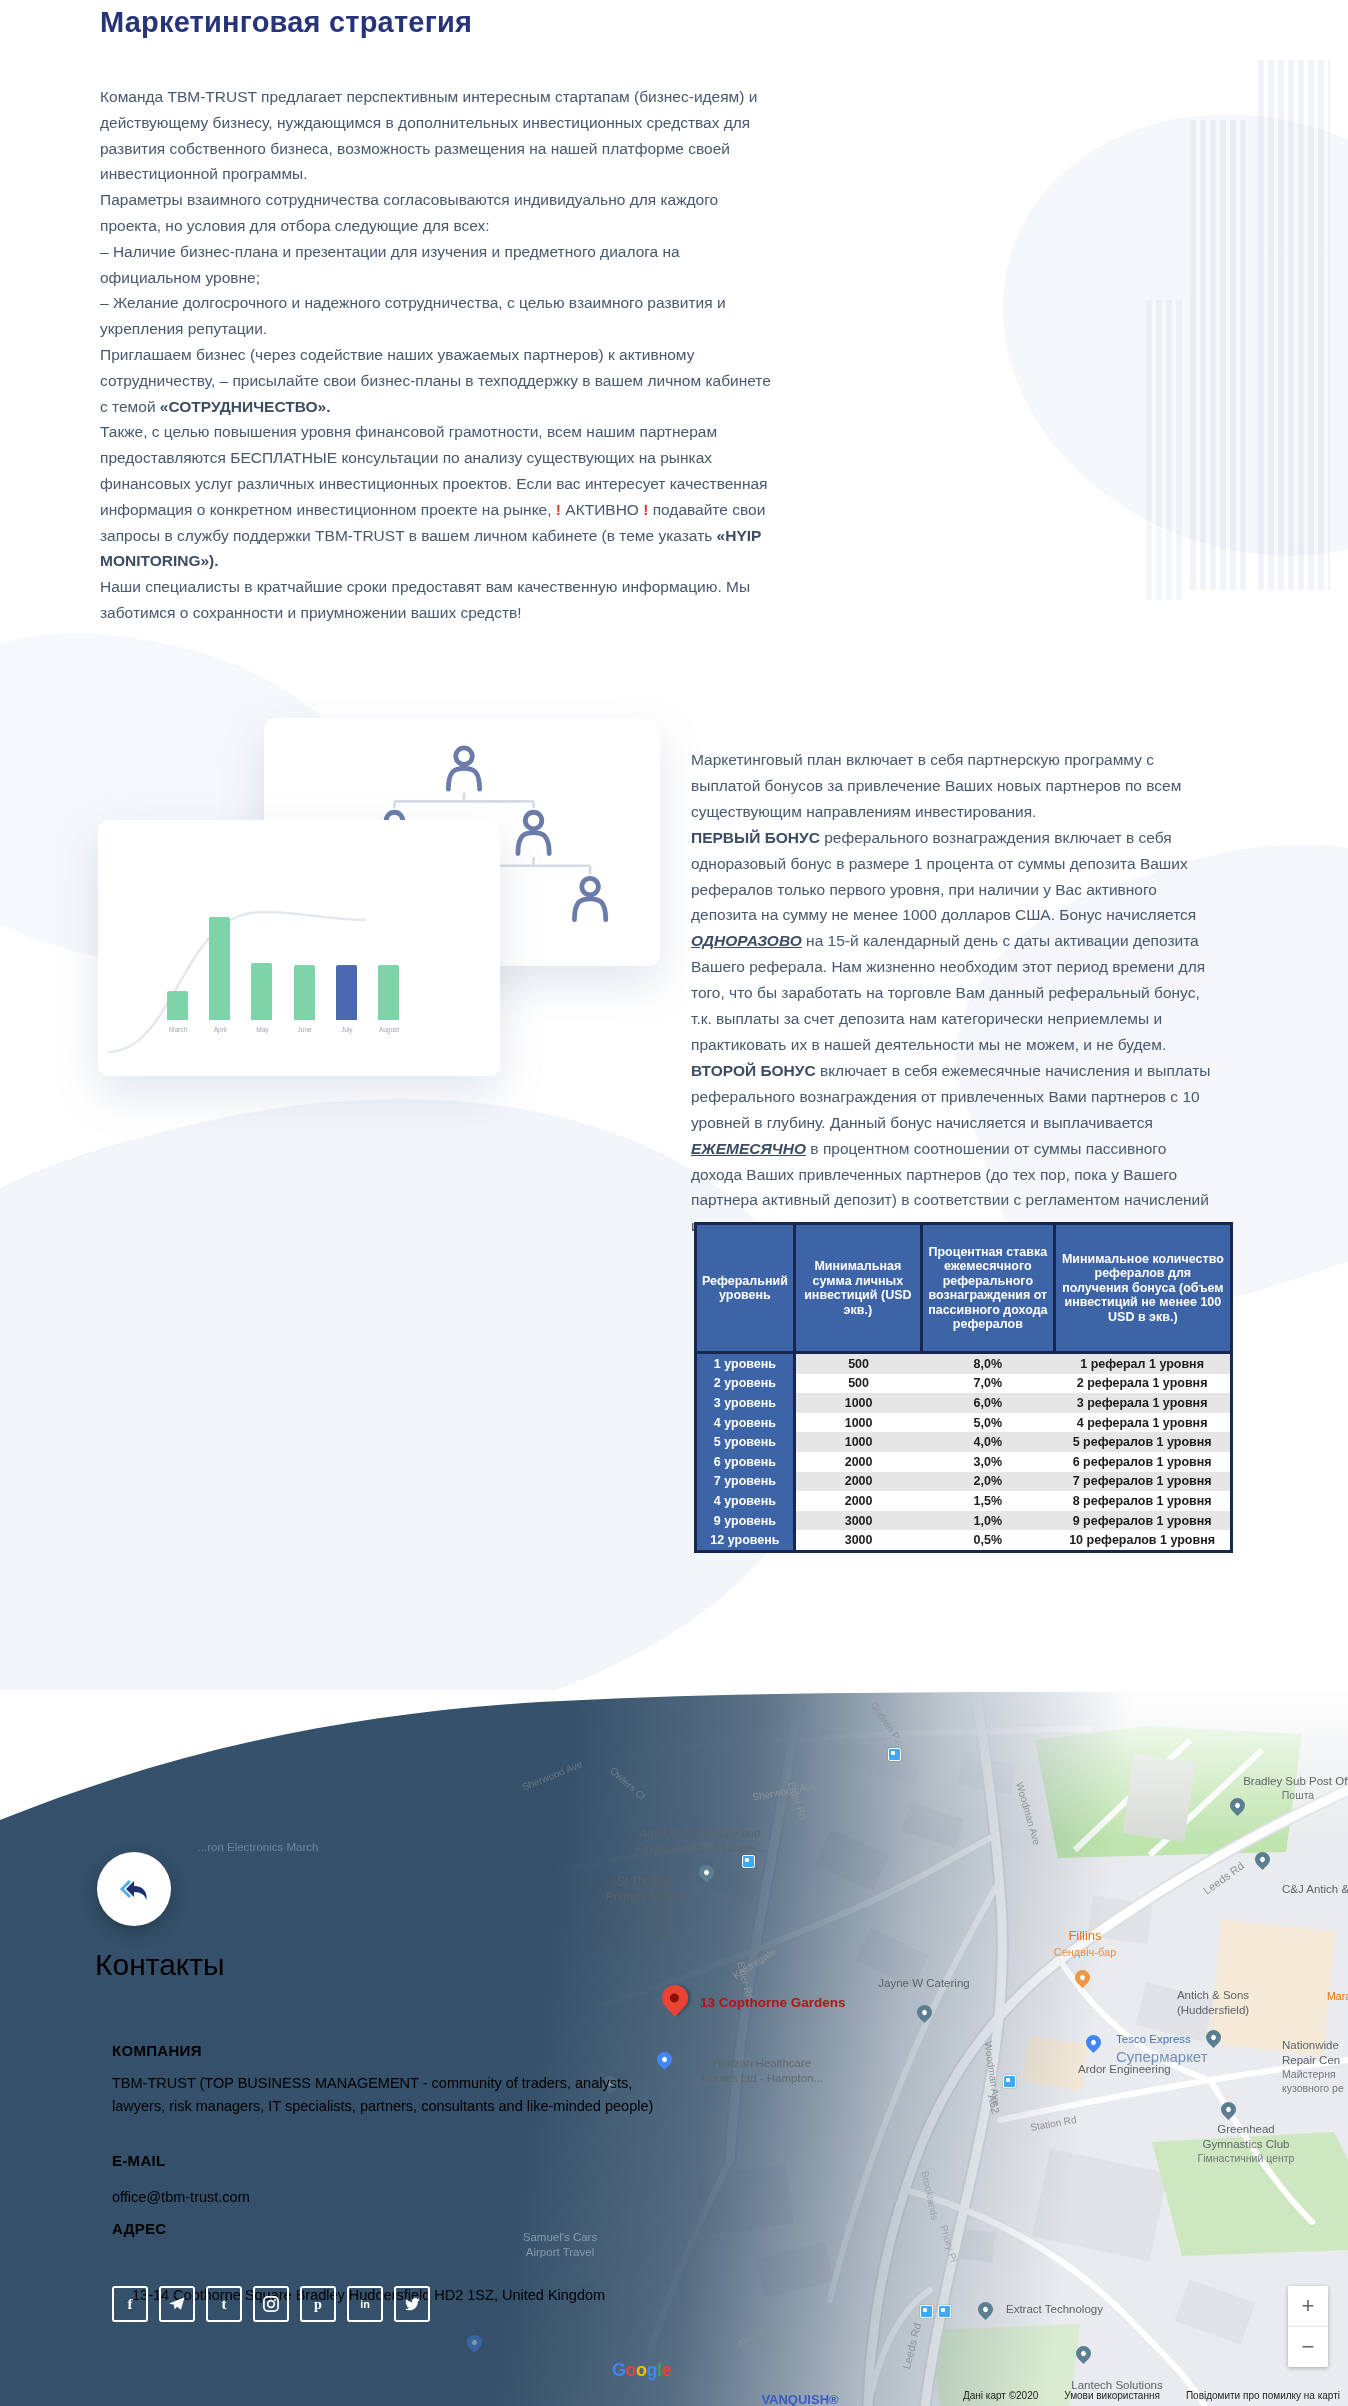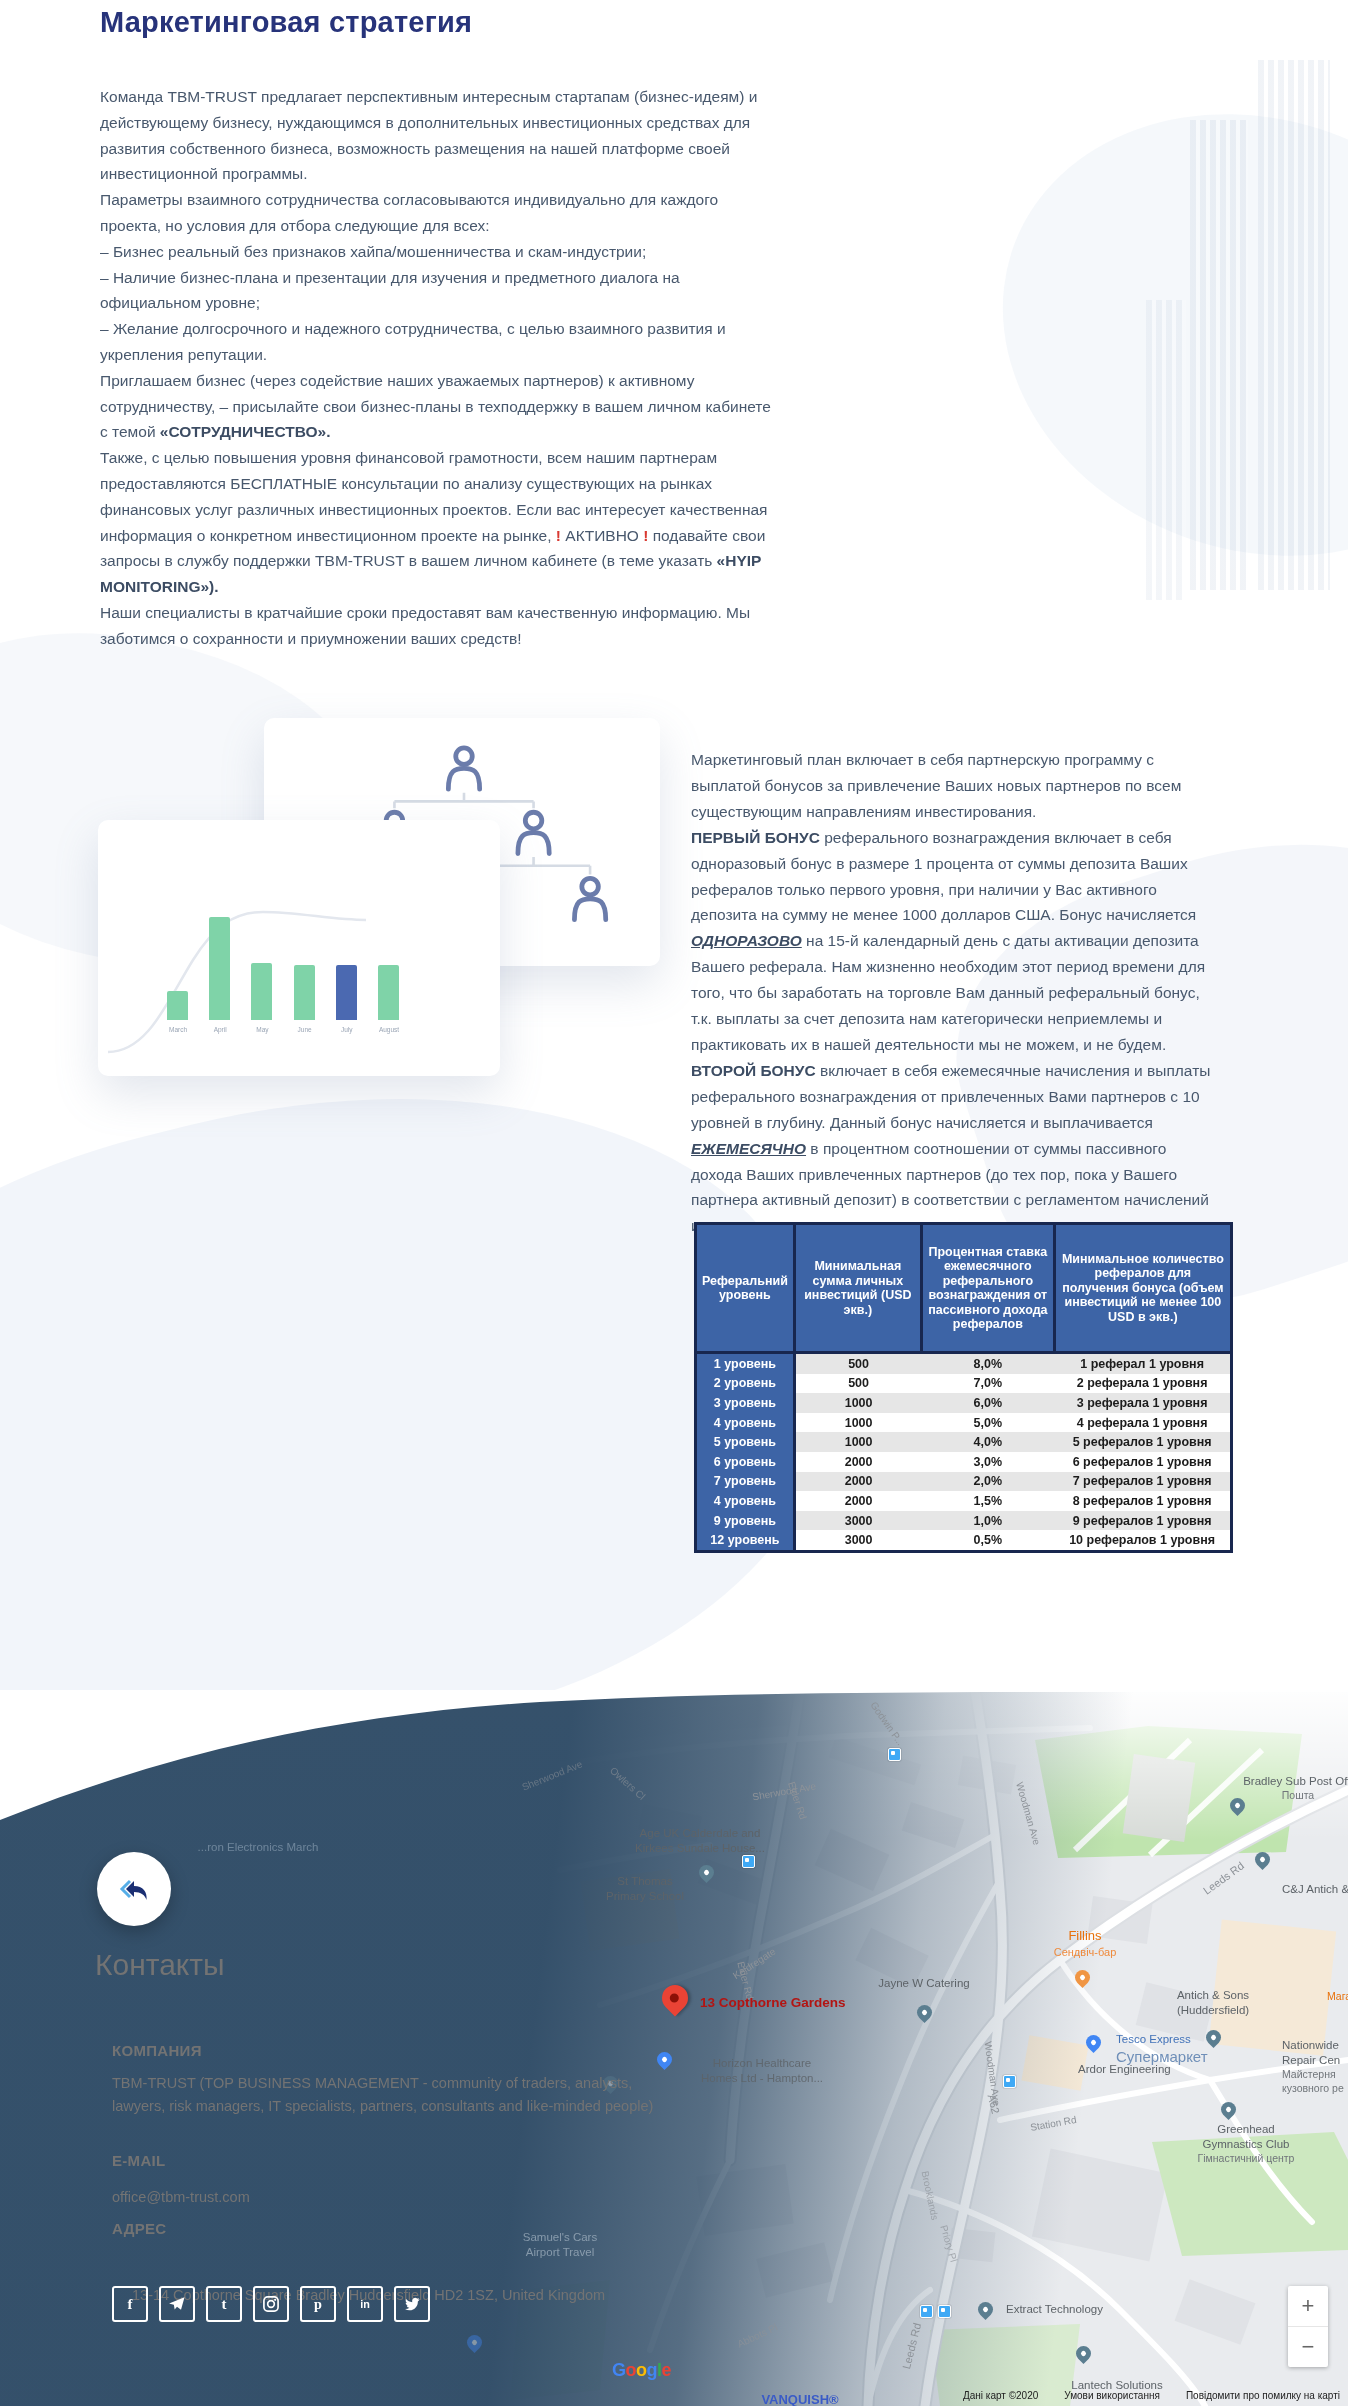--- a/index.html
+++ b/index.html
@@ -64,21 +64,21 @@
   .marker::after{content:"";position:absolute;left:8px;top:8px;width:9px;height:9px;border-radius:50%;background:#8c1007;}
   .marker-label{position:absolute;z-index:5;font-size:13.5px;font-weight:700;color:#b31412;white-space:nowrap;}
   .busstop{position:absolute;z-index:4;width:11px;height:11px;background:#3fa9f5;border:1.5px solid #fff;border-radius:2px;box-shadow:0 0 0 1px rgba(0,0,0,.08);}
   .busstop::after{content:"";position:absolute;left:2px;top:2px;width:4px;height:4px;background:#fff;border-radius:1px;}
   .zoomctl{position:absolute;right:20px;top:596px;width:40px;z-index:7;background:#fff;box-shadow:0 1px 4px rgba(0,0,0,.3);border-radius:2px;}
   .zoomctl div{height:40px;line-height:40px;text-align:center;font-size:22px;color:#666;cursor:pointer;}
   .zoomctl .sep{height:1px;background:#e6e6e6;line-height:0;}
   .glogo{position:absolute;left:612px;top:670px;z-index:7;font-size:18px;font-weight:700;letter-spacing:-.5px;}
   .attrib{position:absolute;right:8px;top:700px;z-index:7;font-size:10px;color:#222;display:flex;gap:26px;white-space:nowrap;}
   
-  .contacts{position:absolute;inset:0;z-index:6;color:#737373;}
+  .contacts{position:absolute;inset:0;z-index:6;color:#000000;}
   .backbtn{position:absolute;left:97px;top:162px;width:74px;height:74px;border-radius:50%;background:#fff;box-shadow:0 6px 18px rgba(0,0,0,.25);display:flex;align-items:center;justify-content:center;cursor:pointer;}
   .c-title{position:absolute;left:95px;top:258px;font-size:30px;font-weight:400;}
   .c-h{position:absolute;left:112px;font-size:15px;font-weight:700;letter-spacing:.3px;}
   .c-t{position:absolute;left:112px;font-size:14.5px;line-height:22.5px;font-weight:400;}
   .socials{position:absolute;left:112px;top:596px;display:flex;gap:11px;}
   .sicon{width:36px;height:36px;border:2px solid #fff;border-radius:3px;box-sizing:border-box;display:flex;align-items:center;justify-content:center;cursor:pointer;}
   .greenpatch path{fill:#bfe4ae;}
 </style>
 </head>
 <body>
@@ -90,21 +90,20 @@
   <div class="bgshape sh-c"></div>
   <div class="bgshape sh-d"></div>
   <div class="bld bld1"></div>
   <div class="bld bld2"></div>
   <div class="bld bld3"></div>
 
   <div class="h1">Маркетинговая стратегия</div>
   <div class="intro">
     <p><span>Команда TBM-TRUST предлагает перспективным интересным стартапам (бизнес-идеям) и действующему бизнесу, нуждающимся в дополнительных инвестиционных средствах для развития собственного бизнеса, возможность размещения на нашей платформе своей инвестиционной программы.</span></p>
     <p><span>Параметры взаимного сотрудничества согласовываются индивидуально для каждого проекта, но условия для отбора следующие для всех:</span></p>
-    <p><span>– Бизнес реальный без признаков хайпа/мошенничества и скам-индустрии;</span></p>
     <p><span>– Наличие бизнес-плана и презентации для изучения и предметного диалога на официальном уровне;</span></p>
     <p><span>– Желание долгосрочного и надежного сотрудничества, с целью взаимного развития и укрепления репутации.</span></p>
     <p><span>Приглашаем бизнес (через содействие наших уважаемых партнеров) к активному сотрудничеству, – присылайте свои бизнес-планы в техподдержку в вашем личном кабинете с темой </span><b class="dk">«СОТРУДНИЧЕСТВО».</b></p>
     <p><span>Также, с целью повышения уровня финансовой грамотности, всем нашим партнерам предоставляются БЕСПЛАТНЫЕ консультации по анализу существующих на рынках финансовых услуг различных инвестиционных проектов. Если вас интересует качественная информация о конкретном инвестиционном проекте на рынке, </span><span class="red">!</span><span> АКТИВНО </span><span class="red">!</span><span>  подавайте свои запросы в службу поддержки TBM-TRUST в вашем личном кабинете (в теме указать </span><b class="dk">«HYIP MONITORING»).</b></p>
     <p><span>Наши специалисты в кратчайшие сроки предоставят вам качественную информацию. Мы заботимся о сохранности и приумножении ваших средств!</span></p>
   </div>
 
   <div class="card org-card">
     <svg width="350" height="200" viewBox="0 0 400 230" style="position:absolute;left:25px;top:26px;">
       <defs>

